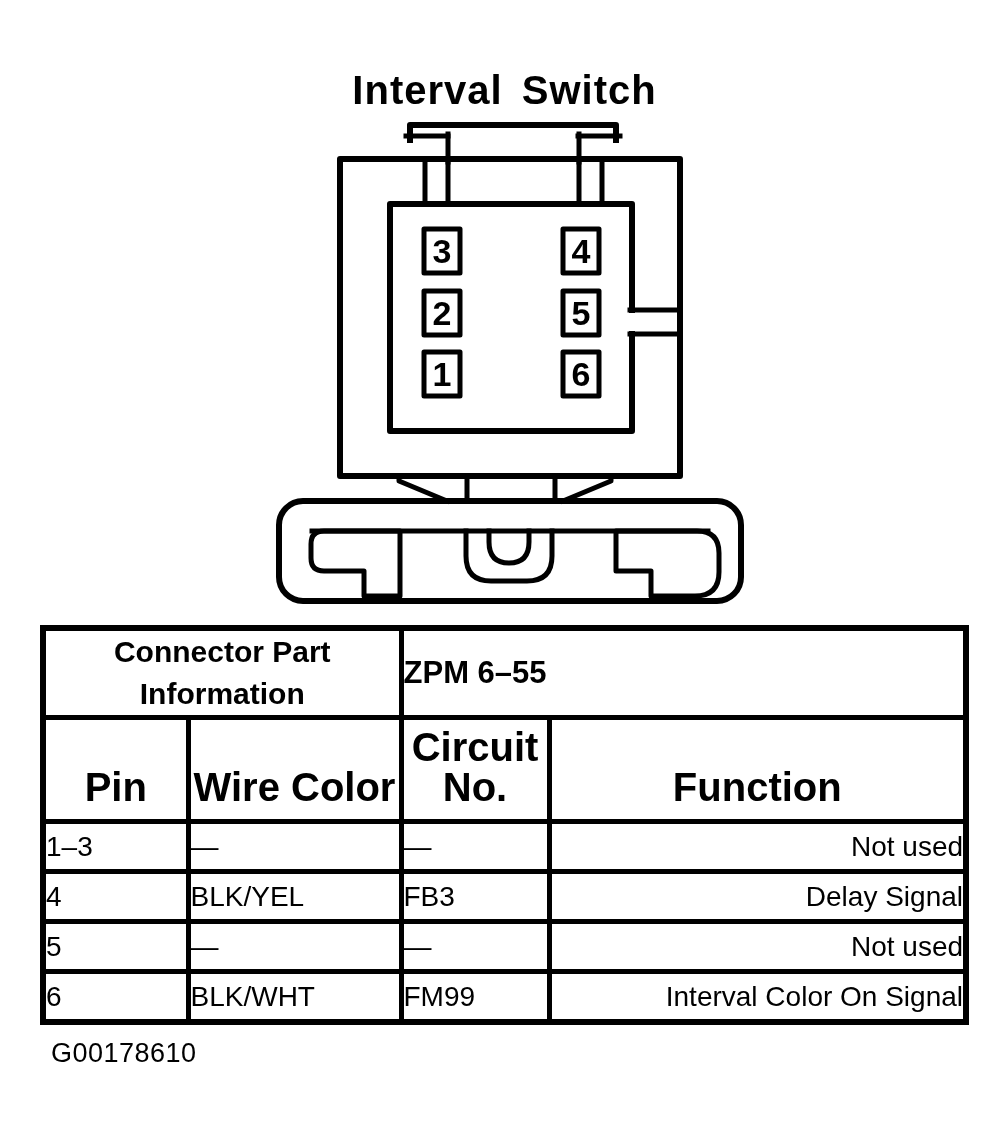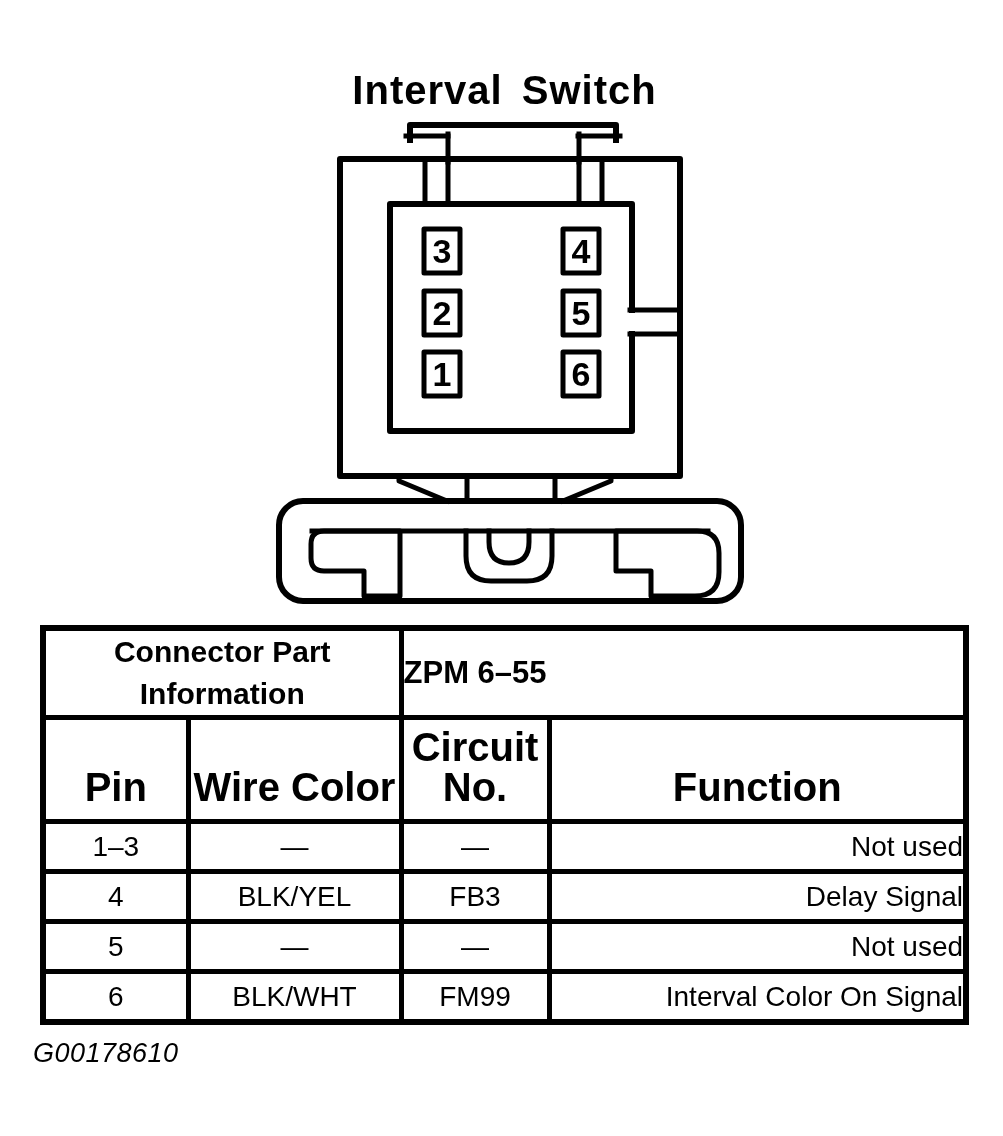--- a/index.html
+++ b/index.html
@@ -41,26 +41,26 @@
 
   .part-info {
     text-align: center; vertical-align: middle;
     font-weight: bold; font-size: 30px; line-height: 42px;
   }
   .part-number {
     vertical-align: middle; text-align: left;
     font-weight: bold; font-size: 31px; padding-left: 14px; margin-left: 44px;
   }
   .col-head { font-weight: bold; font-size: 40px; text-align: center; line-height: 40px; }
-  .cell-center { text-align: center; font-size: 28px; }
+  .cell-center { font-size: 28px; }
   .cell-func  { text-align: right; font-size: 28px; padding-left: 9px; }
 
   .figure-id {
-    position: absolute; left: 33px; top: 1038px;
-    font-size: 27px; letter-spacing: 0.5px; font-style: italic;
+    position: absolute; left: 51px; top: 1038px;
+    font-size: 27px; letter-spacing: 0.5px;
   }
 </style>
 </head>
 <body>
 
 <div class="canvas">
 
   <div class="diagram-title">Interval Switch</div>
 
   <svg class="connector" width="1003" height="620" viewBox="0 0 1003 620">

